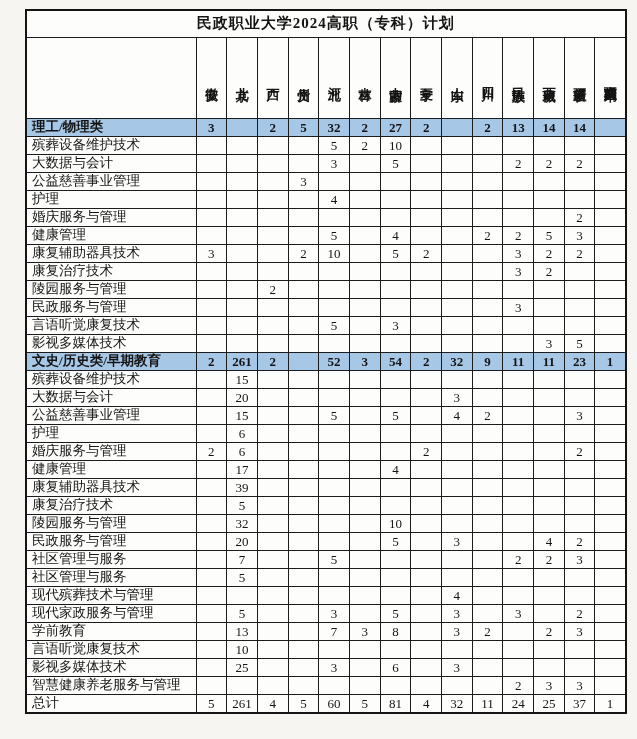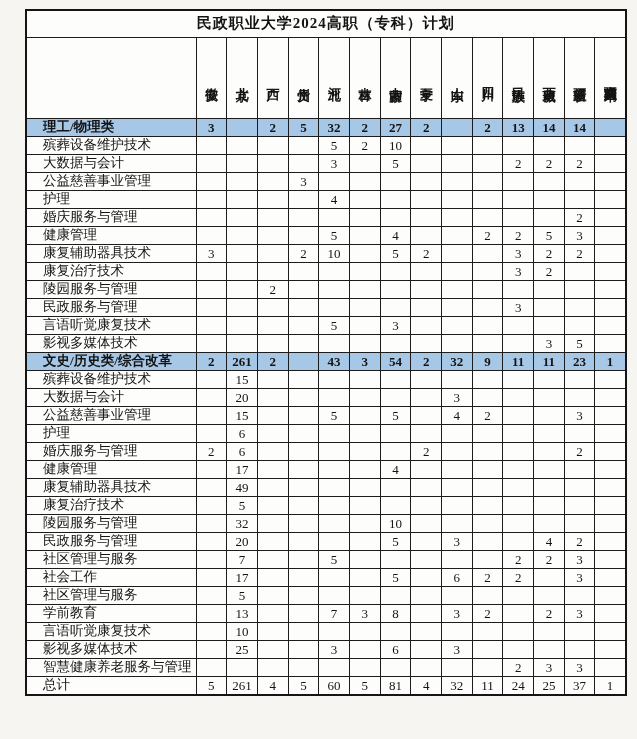--- a/index.html
+++ b/index.html
@@ -43,21 +43,21 @@
     font-size:13px;
     font-weight:bold;
     text-align:center;
     padding:2px 0;
     letter-spacing:1px;
   }
   .name-head{background:#fdfdfb;}
   tbody td{height:17px;font-size:13px;}
   td.name-cell{
     text-align:left;
-    padding-left:16px;
+    padding-left:5px;
     position:relative;
     font-size:13.5px;
   }
   td.num-cell{text-align:center;}
   tr.row-section td{
     background:#a7c7e7;
     font-weight:bold;
   }
   tr.row-section td.name-cell{font-size:13.5px;}
   .red-box{
@@ -330,26 +330,26 @@
           <td class="num-cell"></td>
           <td class="num-cell"></td>
           <td class="num-cell"></td>
           <td class="num-cell"></td>
           <td class="num-cell"></td>
           <td class="num-cell">3</td>
           <td class="num-cell">5</td>
           <td class="num-cell"></td>
         </tr>
         <tr class="row-section">
-          <td class="name-cell">文史/历史类/综合改革</td>
+          <td class="name-cell">文史/历史类/早期教育</td>
           <td class="num-cell">2</td>
           <td class="num-cell">261</td>
           <td class="num-cell">2</td>
           <td class="num-cell"></td>
-          <td class="num-cell">43</td>
+          <td class="num-cell">52</td>
           <td class="num-cell">3</td>
           <td class="num-cell">54</td>
           <td class="num-cell">2</td>
           <td class="num-cell">32</td>
           <td class="num-cell">9</td>
           <td class="num-cell">11</td>
           <td class="num-cell">11</td>
           <td class="num-cell">23</td>
           <td class="num-cell">1</td>
         </tr>
@@ -451,21 +451,21 @@
           <td class="num-cell"></td>
           <td class="num-cell"></td>
           <td class="num-cell"></td>
           <td class="num-cell"></td>
           <td class="num-cell"></td>
           <td class="num-cell"></td>
         </tr>
         <tr class="row-program">
           <td class="name-cell">康复辅助器具技术</td>
           <td class="num-cell"></td>
-          <td class="num-cell">49</td>
+          <td class="num-cell">39</td>
           <td class="num-cell"></td>
           <td class="num-cell"></td>
           <td class="num-cell"></td>
           <td class="num-cell"></td>
           <td class="num-cell"></td>
           <td class="num-cell"></td>
           <td class="num-cell"></td>
           <td class="num-cell"></td>
           <td class="num-cell"></td>
           <td class="num-cell"></td>
@@ -534,51 +534,68 @@
           <td class="num-cell"></td>
           <td class="num-cell"></td>
           <td class="num-cell"></td>
           <td class="num-cell"></td>
           <td class="num-cell">2</td>
           <td class="num-cell">2</td>
           <td class="num-cell">3</td>
           <td class="num-cell"></td>
         </tr>
         <tr class="row-program">
-          <td class="name-cell">社会工作</td>
-          <td class="num-cell"></td>
-          <td class="num-cell">17</td>
-          <td class="num-cell"></td>
-          <td class="num-cell"></td>
-          <td class="num-cell"></td>
-          <td class="num-cell"></td>
-          <td class="num-cell">5</td>
-          <td class="num-cell"></td>
-          <td class="num-cell">6</td>
-          <td class="num-cell">2</td>
-          <td class="num-cell">2</td>
-          <td class="num-cell"></td>
-          <td class="num-cell">3</td>
-          <td class="num-cell"></td>
-        </tr>
-        <tr class="row-program">
           <td class="name-cell">社区管理与服务</td>
           <td class="num-cell"></td>
           <td class="num-cell">5</td>
           <td class="num-cell"></td>
           <td class="num-cell"></td>
           <td class="num-cell"></td>
           <td class="num-cell"></td>
           <td class="num-cell"></td>
           <td class="num-cell"></td>
           <td class="num-cell"></td>
           <td class="num-cell"></td>
           <td class="num-cell"></td>
           <td class="num-cell"></td>
           <td class="num-cell"></td>
+          <td class="num-cell"></td>
+        </tr>
+        <tr class="row-highlight">
+          <td class="name-cell">现代殡葬技术与管理<div class="red-box"></div></td>
+          <td class="num-cell"></td>
+          <td class="num-cell"></td>
+          <td class="num-cell"></td>
+          <td class="num-cell"></td>
+          <td class="num-cell"></td>
+          <td class="num-cell"></td>
+          <td class="num-cell"></td>
+          <td class="num-cell"></td>
+          <td class="num-cell">4</td>
+          <td class="num-cell"></td>
+          <td class="num-cell"></td>
+          <td class="num-cell"></td>
+          <td class="num-cell"></td>
+          <td class="num-cell"></td>
+        </tr>
+        <tr class="row-program">
+          <td class="name-cell">现代家政服务与管理</td>
+          <td class="num-cell"></td>
+          <td class="num-cell">5</td>
+          <td class="num-cell"></td>
+          <td class="num-cell"></td>
+          <td class="num-cell">3</td>
+          <td class="num-cell"></td>
+          <td class="num-cell">5</td>
+          <td class="num-cell"></td>
+          <td class="num-cell">3</td>
+          <td class="num-cell"></td>
+          <td class="num-cell">3</td>
+          <td class="num-cell"></td>
+          <td class="num-cell">2</td>
           <td class="num-cell"></td>
         </tr>
         <tr class="row-program">
           <td class="name-cell">学前教育</td>
           <td class="num-cell"></td>
           <td class="num-cell">13</td>
           <td class="num-cell"></td>
           <td class="num-cell"></td>
           <td class="num-cell">7</td>
           <td class="num-cell">3</td>

